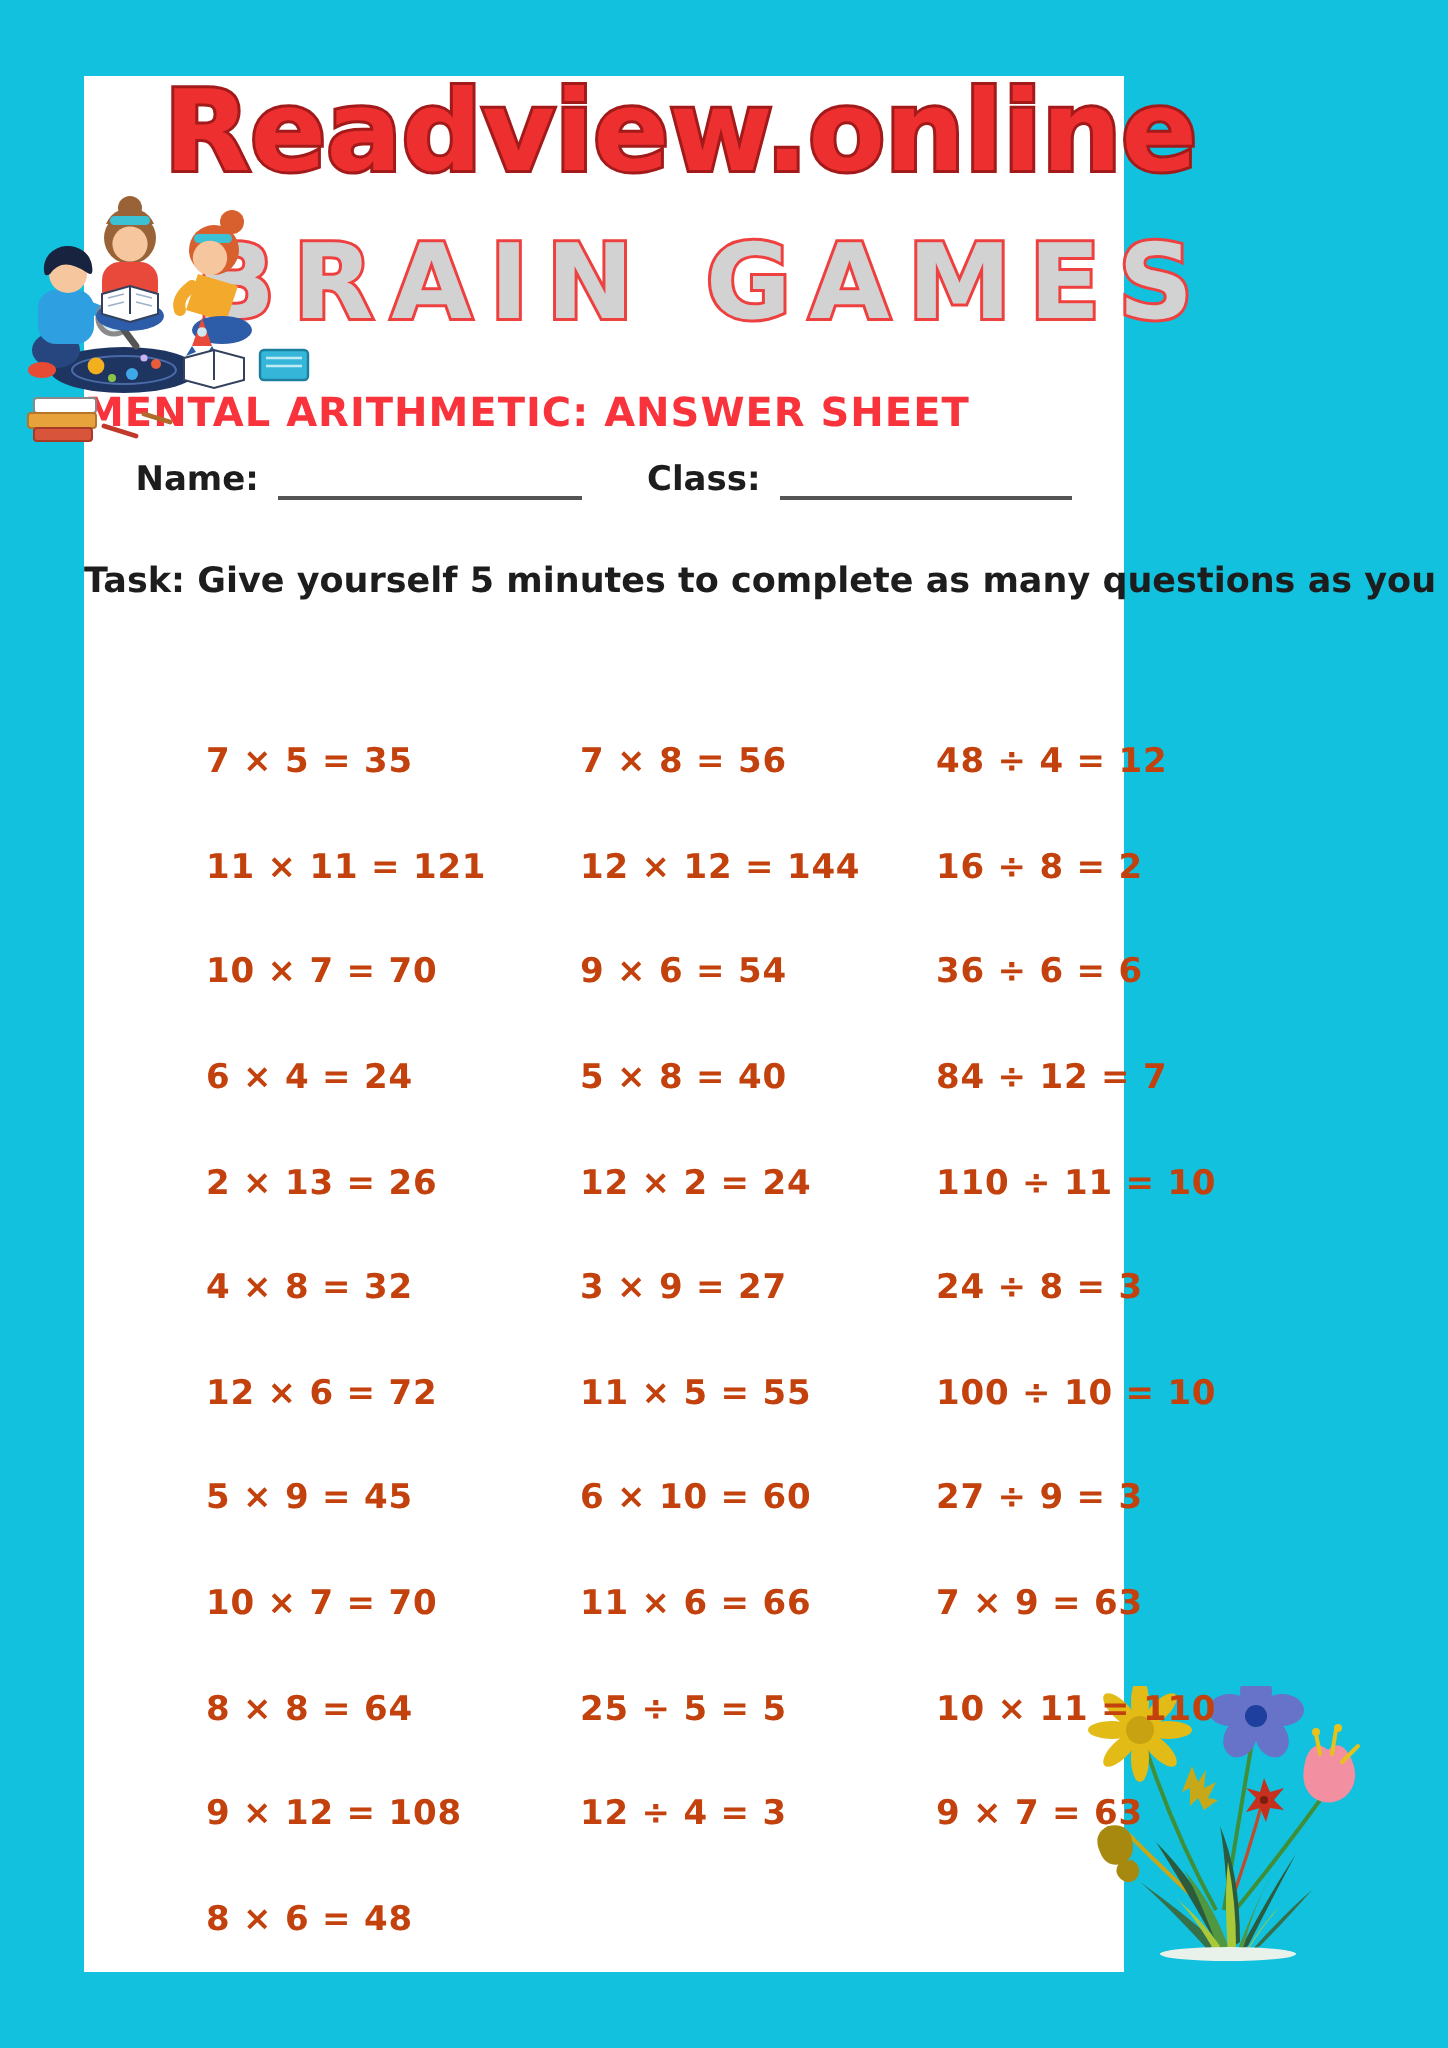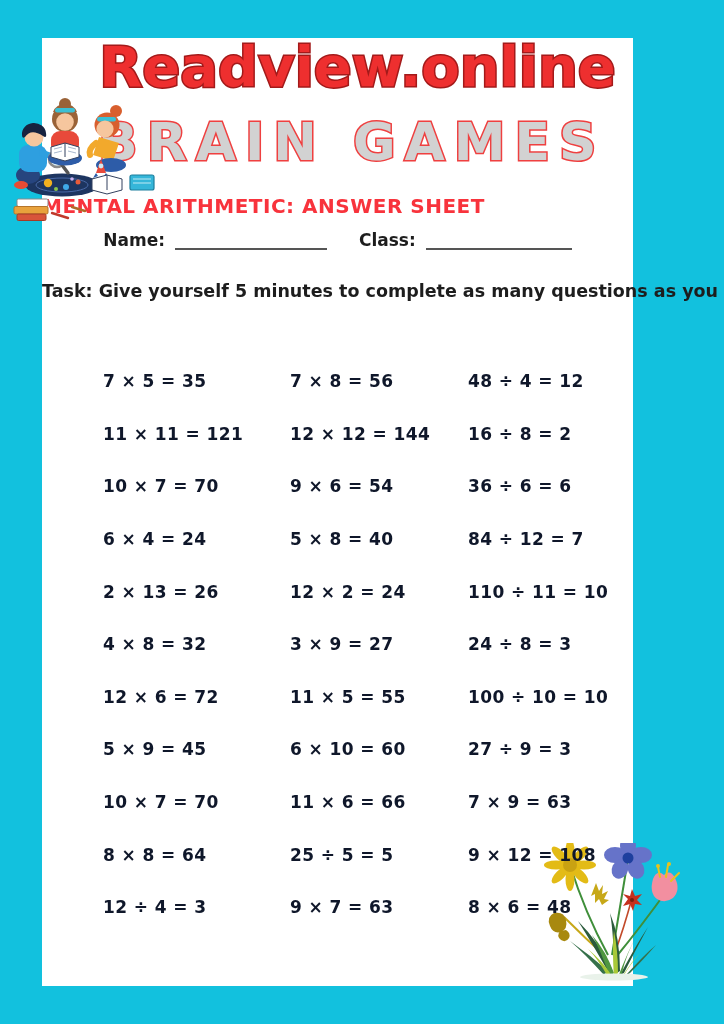--- a/index.html
+++ b/index.html
@@ -6,23 +6,22 @@
   body {
     width: 724px; height: 1024px;
     position: relative;
     background: #12c1de;
     font-family: "DejaVu Sans", sans-serif;
     overflow: hidden;
   }
   .page {
     position: absolute;
     left: 42px; top: 38px;
-    width: 580px; height: 948px;
+    width: 520px; height: 948px;
     background: #ffffff;
-    padding-left: 11px;
   }
   .site-title {
     position: absolute;
     top: -4px; left: 0; right: 0;
     text-align: center;
     padding-left: 40px;
     font-size: 56px;
     font-weight: 800;
     letter-spacing: 0px;
     color: #ee2f2f;
@@ -84,21 +83,21 @@
     width: 562px;
     display: grid;
     grid-template-columns: 187px 178px 1fr;
     grid-auto-rows: 52.6px;
     align-items: center;
     z-index: 2;
   }
   .problem-cell {
     font-size: 17px;
     font-weight: 600;
-    color: #0f172a;
+    color: #c2410c;
     letter-spacing: 0.4px;
     white-space: nowrap;
   }
   .kids-illustration {
     position: absolute;
     left: -34px; top: 57px;
     width: 160px; height: 140px;
     z-index: 3;
   }
   .flowers-illustration {
@@ -205,20 +204,21 @@
     <div class="problem-cell">11 × 5 = 55</div>
     <div class="problem-cell">100 ÷ 10 = 10</div>
     <div class="problem-cell">5 × 9 = 45</div>
     <div class="problem-cell">6 × 10 = 60</div>
     <div class="problem-cell">27 ÷ 9 = 3</div>
     <div class="problem-cell">10 × 7 = 70</div>
     <div class="problem-cell">11 × 6 = 66</div>
     <div class="problem-cell">7 × 9 = 63</div>
     <div class="problem-cell">8 × 8 = 64</div>
     <div class="problem-cell">25 ÷ 5 = 5</div>
+    <div class="problem-cell">10 × 11 = 110</div>
     <div class="problem-cell">9 × 12 = 108</div>
     <div class="problem-cell">12 ÷ 4 = 3</div>
     <div class="problem-cell">9 × 7 = 63</div>
     <div class="problem-cell">8 × 6 = 48</div>
   </div>
 
   <svg class="flowers-illustration" viewBox="0 0 145 138" aria-hidden="true">
 
     <path d="M30,22 Q45,70 68,112" stroke="#3f8f3a" stroke-width="2" fill="none"></path>
     <path d="M88,16 Q80,65 72,112" stroke="#3f8f3a" stroke-width="2" fill="none"></path>

